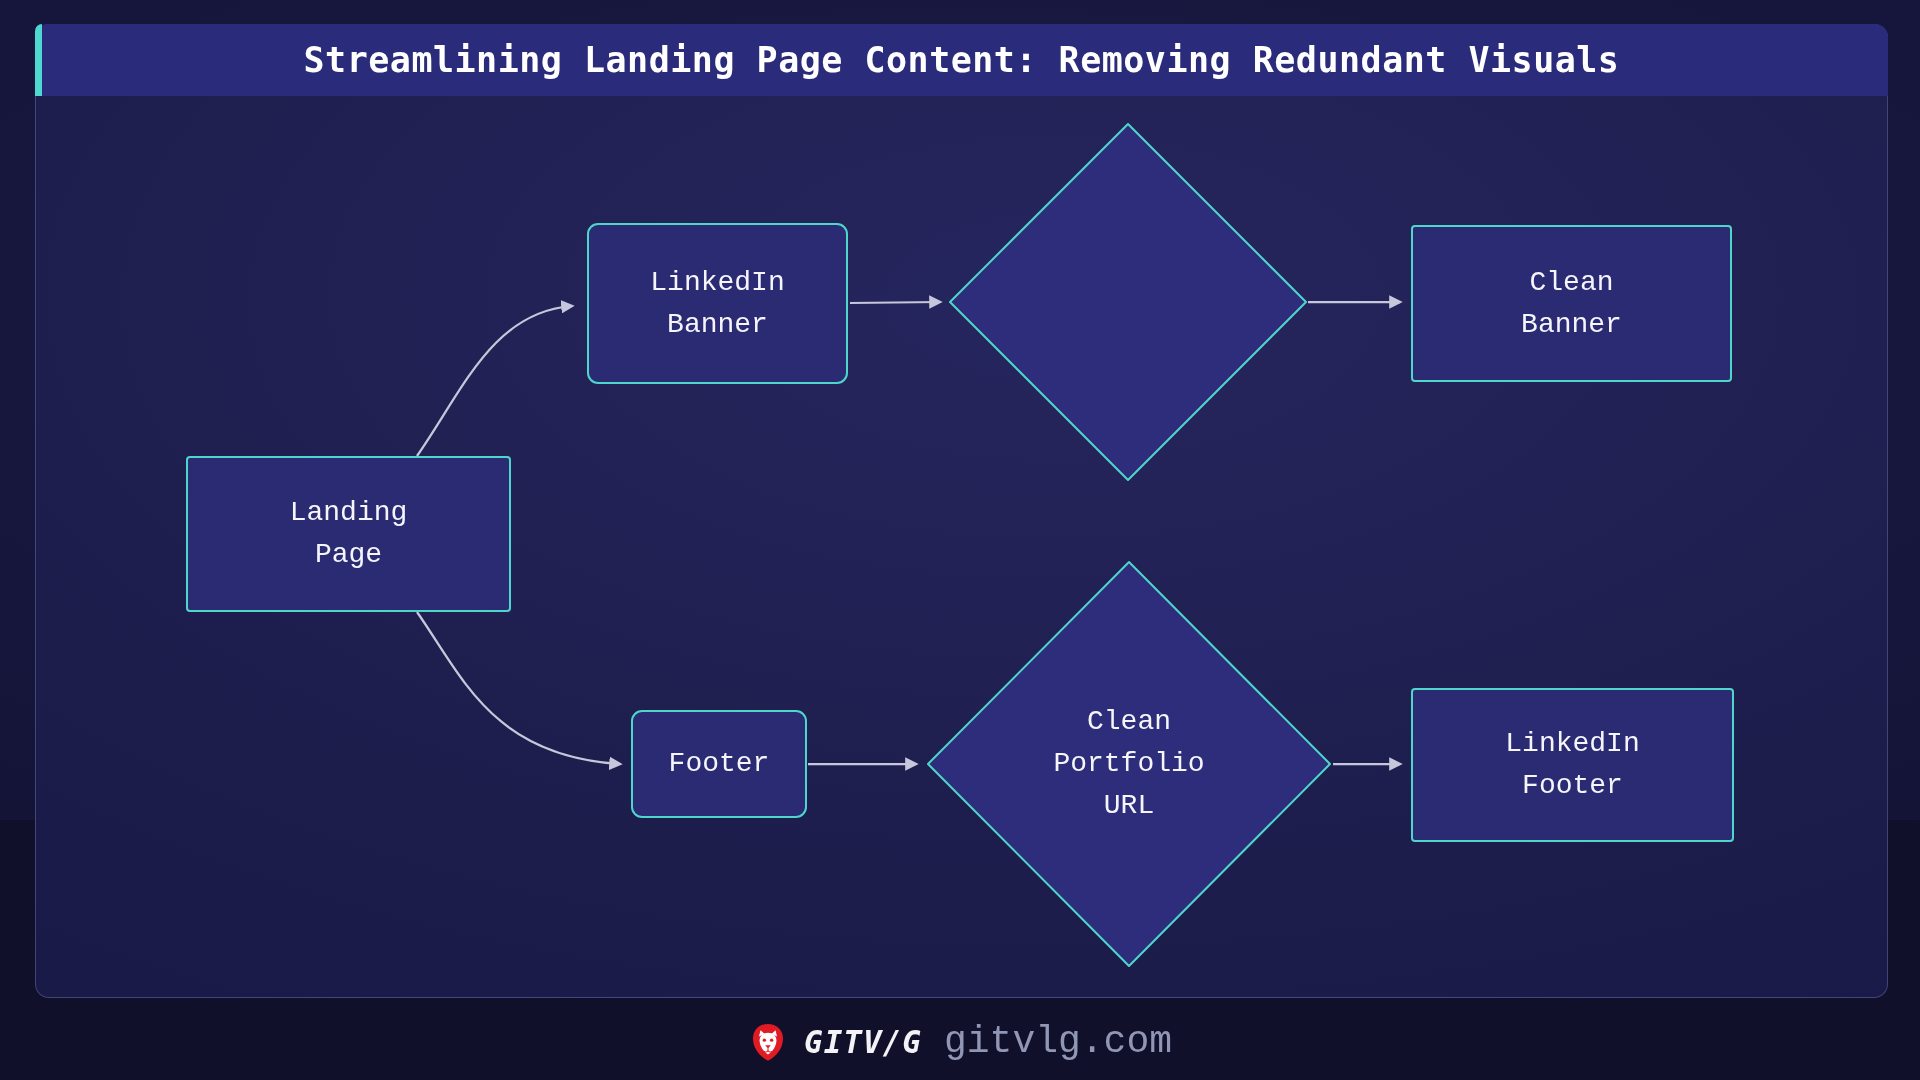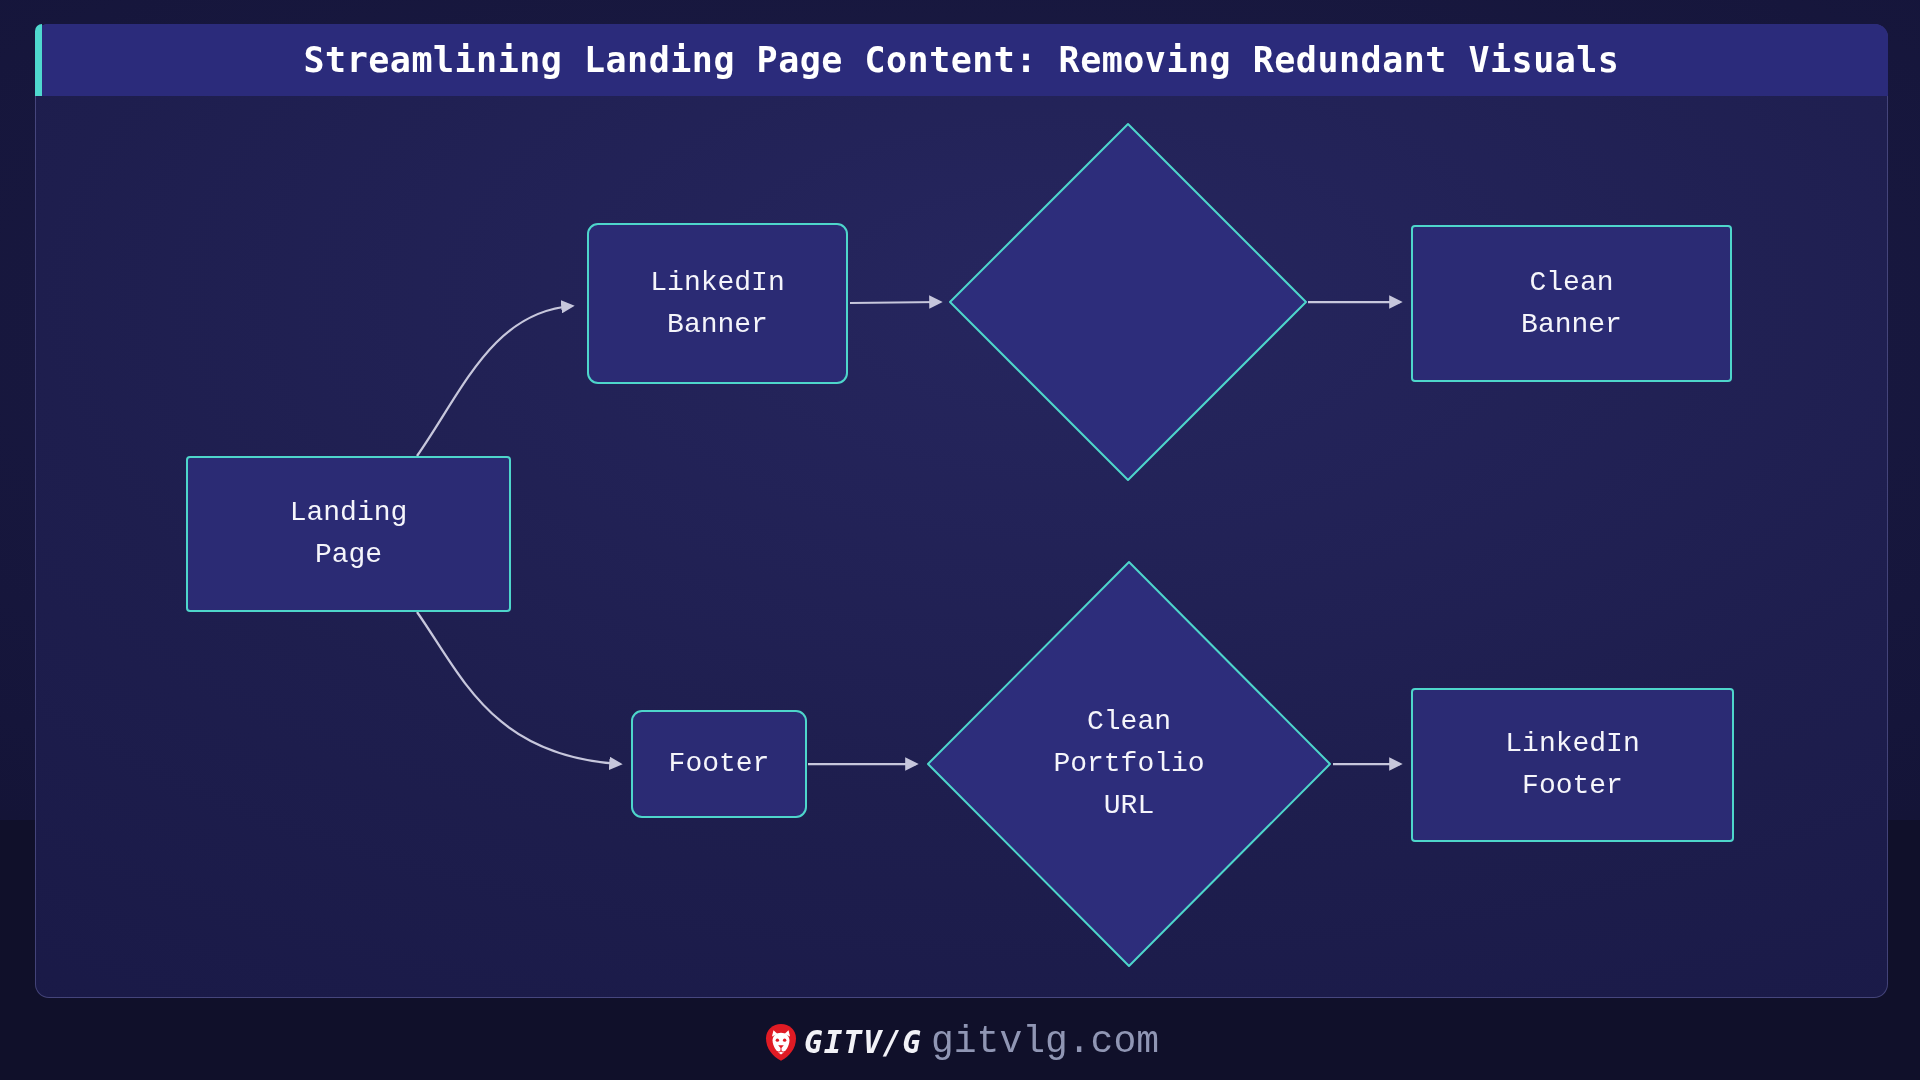--- a/index.html
+++ b/index.html
@@ -62,21 +62,21 @@
   .lbl-remove   { left: 978px;  top: 222px; width: 300px; height: 160px; }
   .lbl-clean    { left: 1412px; top: 226px; width: 319px; height: 155px; }
   .lbl-footer   { left: 632px;  top: 711px; width: 174px; height: 106px; }
   .lbl-keep     { left: 979px;  top: 664px; width: 300px; height: 200px; }
   .lbl-focused  { left: 1412px; top: 689px; width: 321px; height: 152px; }
   .site-footer {
     position: absolute;
     left: 0; top: 1003px;
     width: 1920px; height: 77px;
     display: flex; align-items: center; justify-content: center;
-    gap: 3px;
+    gap: 16px;
   }
   .logo-badge { width: 40px; height: 44px; display: block; }
   .logo-text {
     color: #f2f2f7;
     font-family: "DejaVu Sans Mono", monospace;
     font-weight: bold;
     font-style: italic;
     font-size: 31px;
     letter-spacing: 1px;
   }

